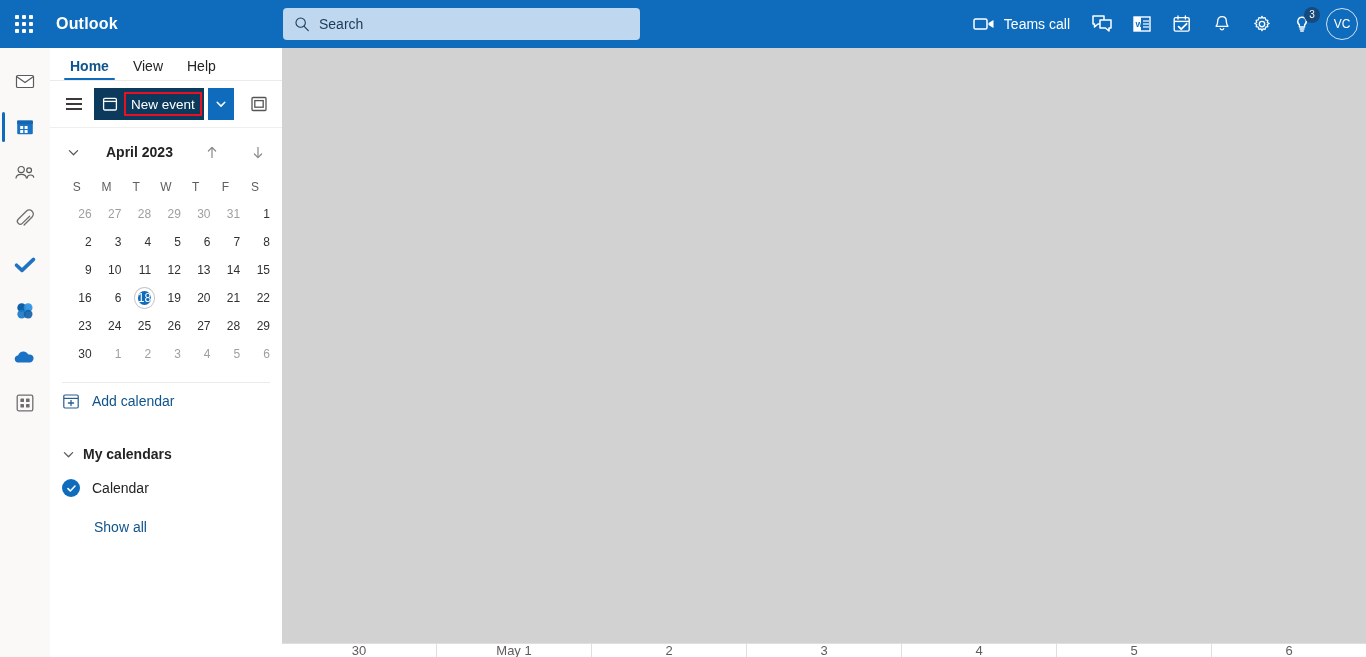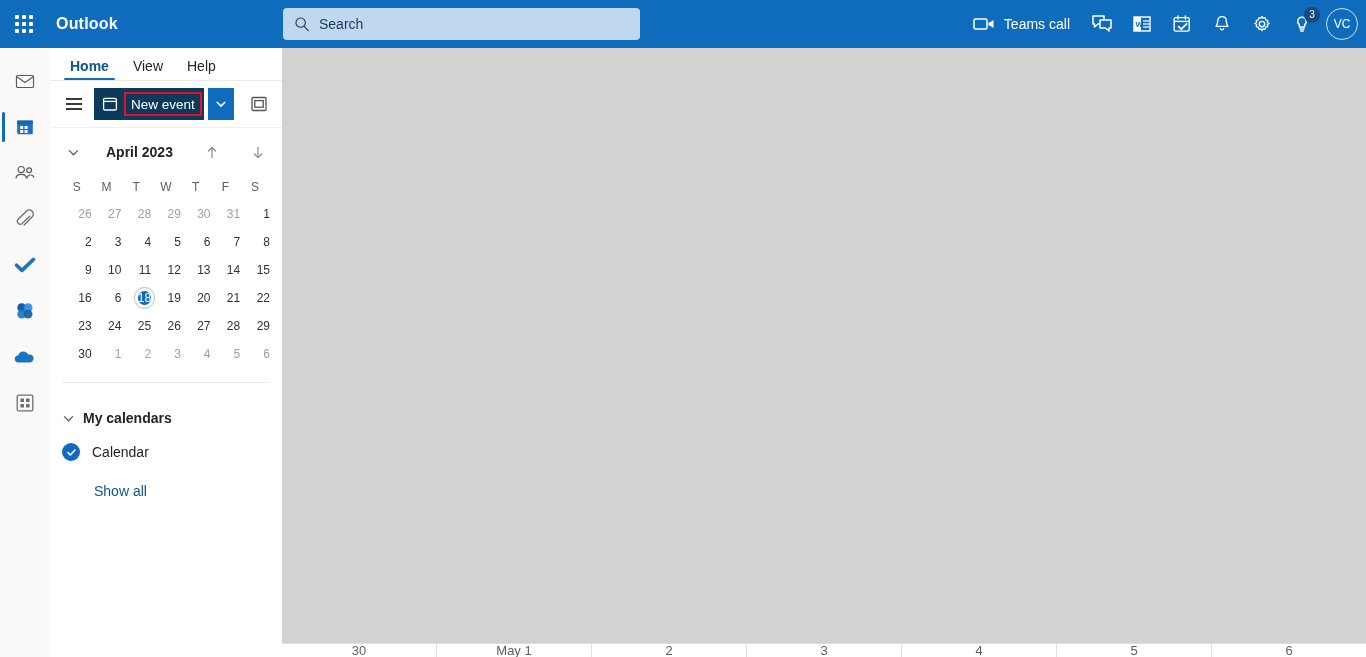--- a/index.html
+++ b/index.html
@@ -504,20 +504,29 @@
               <td class="other"><span class="daycell">4</span></td>
               <td class="other"><span class="daycell">5</span></td>
               <td class="other"><span class="daycell">6</span></td>
             </tr>
           </tbody>
       </table>
     </div>
 
     <div class="divider"></div>
 
+    <div class="link-row">
+      <svg class="lr-icon" viewBox="0 0 18 18">
+        <rect x="1.8" y="3" width="14.4" height="13" rx="1.2" fill="none" stroke="#2a5d8f" stroke-width="1.2"></rect>
+        <line x1="1.8" y1="6.4" x2="16.2" y2="6.4" stroke="#2a5d8f" stroke-width="1.2"></line>
+        <line x1="9" y1="8.4" x2="9" y2="13.6" stroke="#2a5d8f" stroke-width="1.3" stroke-linecap="round"></line>
+        <line x1="6.4" y1="11" x2="11.6" y2="11" stroke="#2a5d8f" stroke-width="1.3" stroke-linecap="round"></line>
+      </svg>
+      <span class="lr-label">Add calendar</span>
+    </div>
 
 
     <div style="height:18px"></div>
 
     <div class="section-head">
       <svg width="13" height="13" viewBox="0 0 13 13">
         <path d="M2.4 4.6 L6.5 8.7 L10.6 4.6" fill="none" stroke="#5b5b5b" stroke-width="1.3" stroke-linecap="round" stroke-linejoin="round"></path>
       </svg>
       <span class="sh-label">My calendars</span>
     </div>

